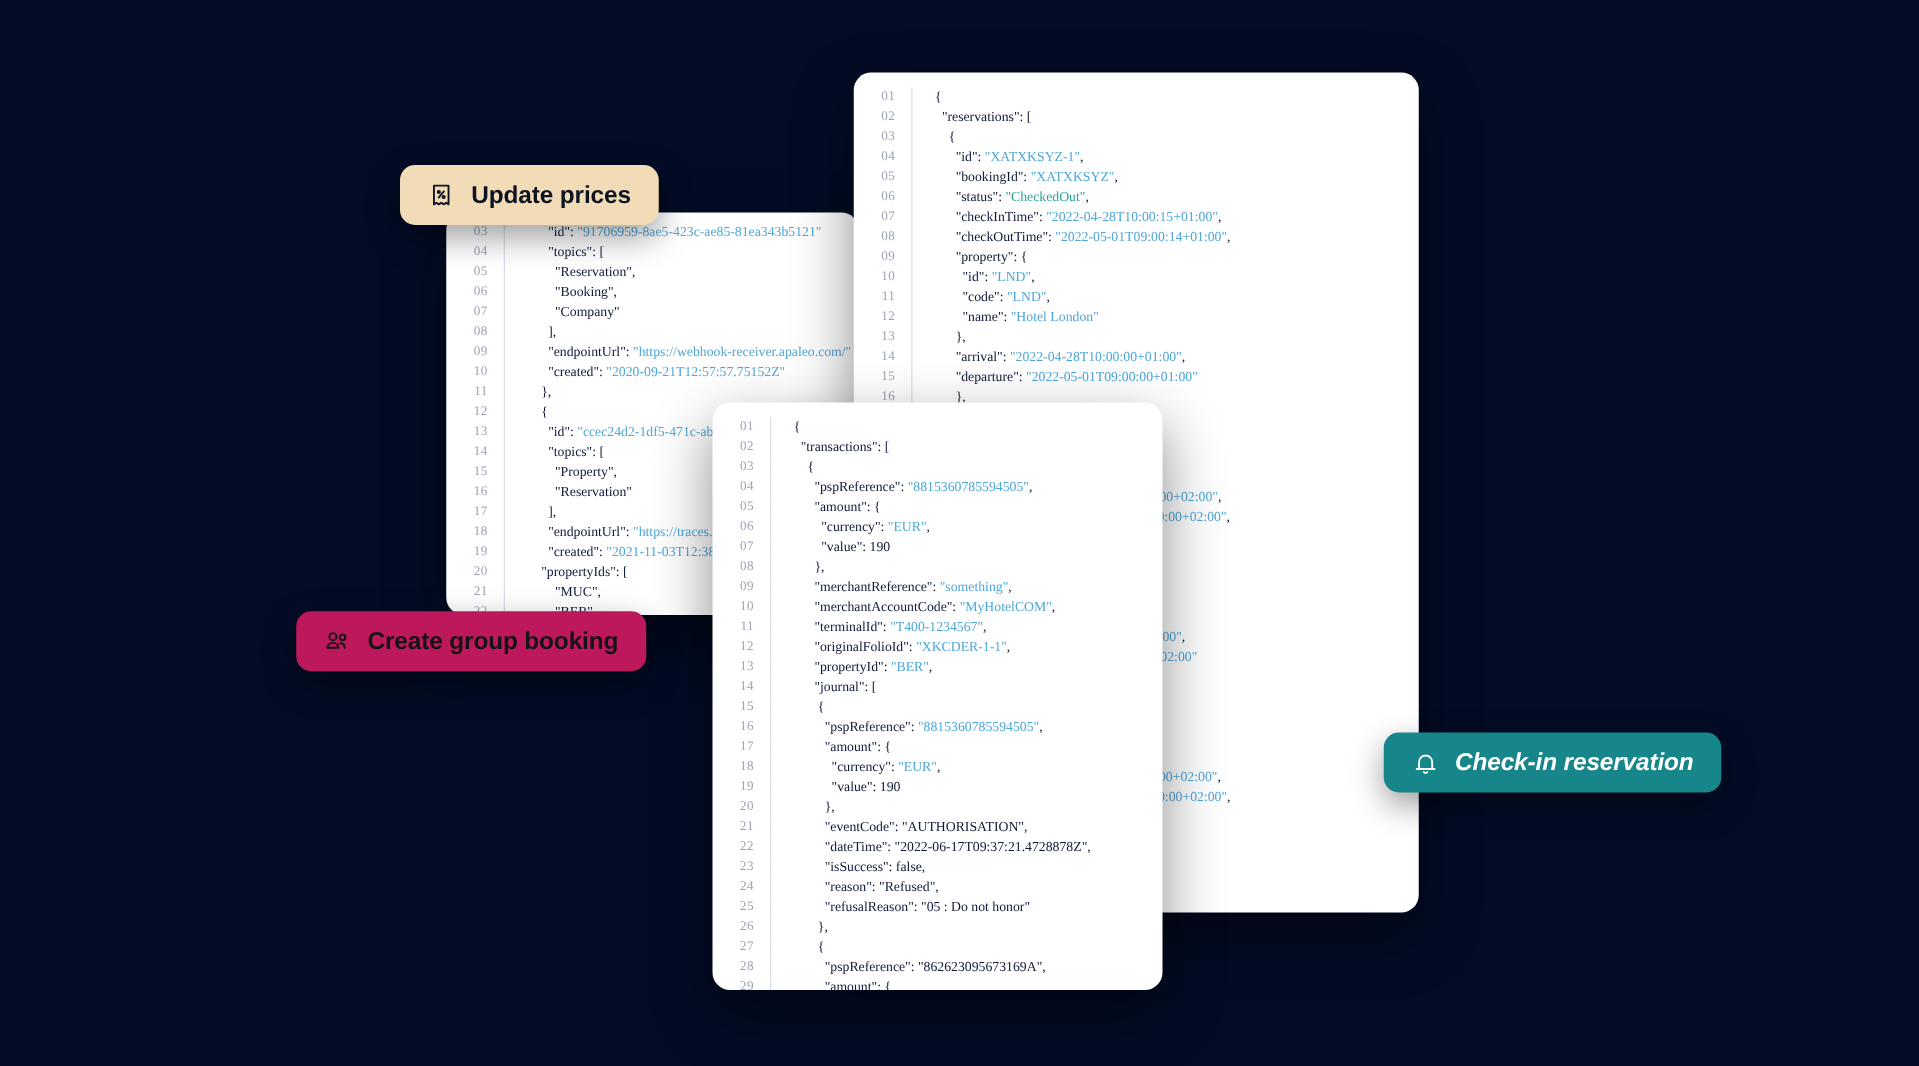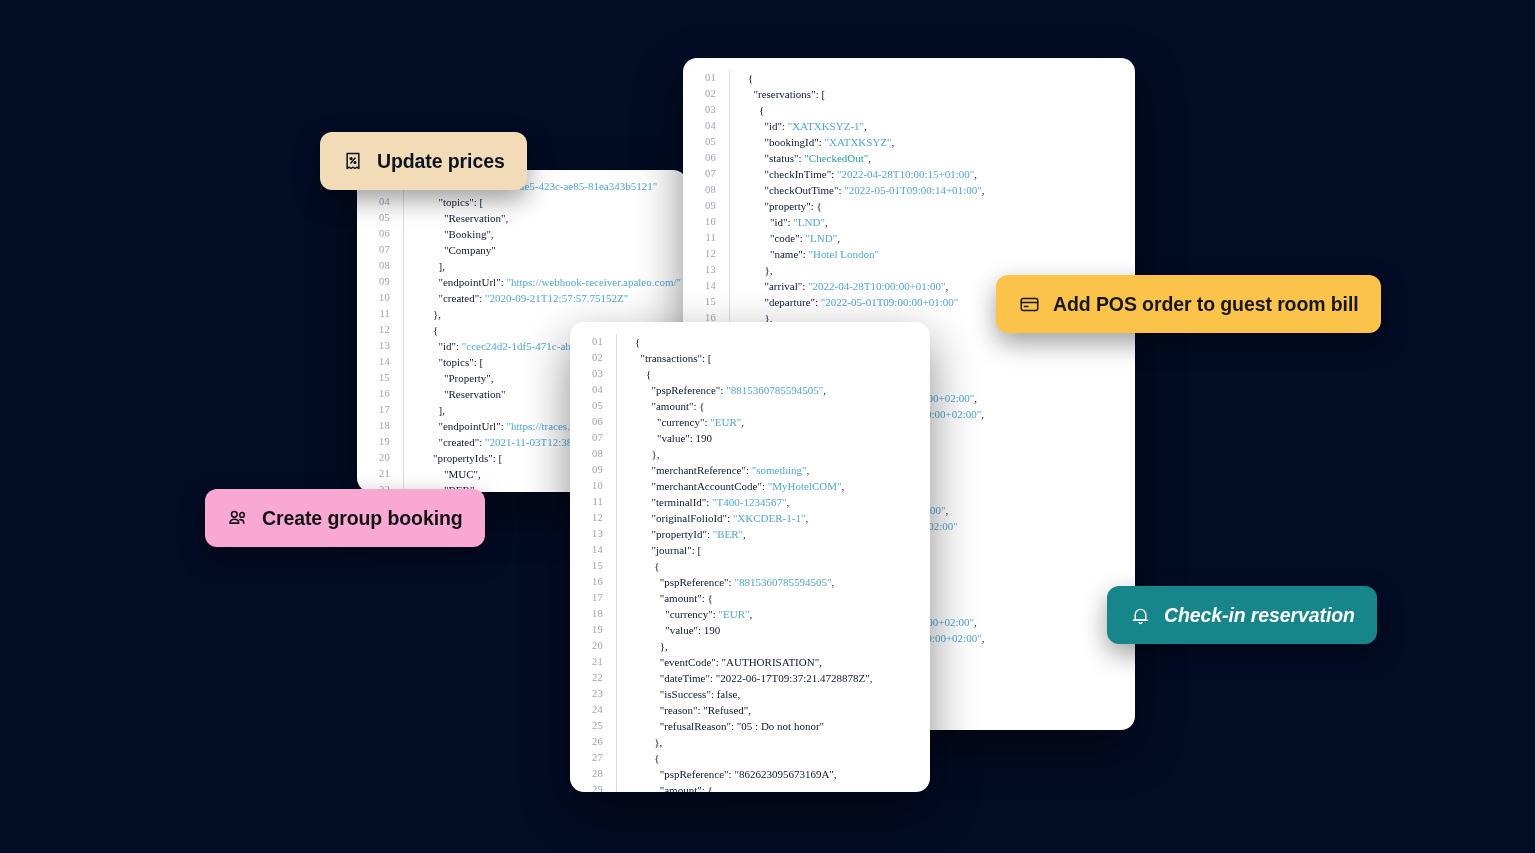--- a/index.html
+++ b/index.html
@@ -52,21 +52,21 @@
   #card-webhooks .code{top:-20px;}
   #card-reservations{left:683px;top:58px;width:452px;height:672px;}
   #card-transactions{left:570px;top:322px;width:360px;height:470px;}
 
   
   .pill{
     position:absolute;
     display:flex;align-items:center;gap:13px;
     border-radius:12px;
     padding:0 22px;
-    height:58px;
+    height:48px;
     font-size:19.5px;
     font-weight:700;
     letter-spacing:-.1px;
     white-space:nowrap;
     box-shadow:0 10px 26px rgba(0,0,0,.38);
   }
   .pill .glyph{display:flex;align-items:center;justify-content:center;width:22px;height:22px;}
   .pill svg{display:block;}
 
   #pill-update{left:320px;top:132px;background:#f2dcb7;color:#0d1321;}
@@ -96,42 +96,32 @@
       <svg width="20" height="20" viewBox="0 0 24 24" fill="none" stroke="currentColor" stroke-width="1.8" stroke-linecap="round" stroke-linejoin="round">
         <path d="M5 3h14v18l-2.3-1.6L14.4 21l-2.4-1.6L9.6 21l-2.3-1.6L5 21z"></path>
         <line x1="9.5" y1="14.5" x2="14.5" y2="8.5"></line>
         <circle cx="9.7" cy="9.1" r="1.1"></circle>
         <circle cx="14.3" cy="13.9" r="1.1"></circle>
       </svg>
     </span>
     <span>Update prices</span>
   </div>
 
-  <div class="pill" id="pill-group" style="background: #f9a8d4; color: rgb(20, 20, 20);">
+  <div class="pill" id="pill-group" style="background: #be185d; color: rgb(20, 20, 20); margin-left: 32px;">
     <span class="glyph">
       <svg width="22" height="22" viewBox="0 0 24 24" fill="none" stroke="currentColor" stroke-width="1.7" stroke-linecap="round" stroke-linejoin="round">
         <circle cx="8" cy="8" r="3.1"></circle>
         <circle cx="16.4" cy="8.6" r="2.5"></circle>
         <path d="M3.2 17.6c0-2.6 2.1-4.2 4.8-4.2s4.8 1.6 4.8 4.2z"></path>
         <path d="M14 13.8c2.4 0 4.3 1.4 4.3 3.8"></path>
       </svg>
     </span>
     <span>Create group booking</span>
   </div>
 
-  <div class="pill" id="pill-pos" style="background: rgb(251, 195, 73); color: rgb(23, 23, 23);">
-    <span class="glyph">
-      <svg width="21" height="21" viewBox="0 0 24 24" fill="none" stroke="currentColor" stroke-width="1.7" stroke-linecap="round" stroke-linejoin="round">
-        <rect x="2.6" y="5.2" width="18.8" height="13.6" rx="2.2"></rect>
-        <line x1="2.6" y1="9.6" x2="21.4" y2="9.6"></line>
-        <line x1="6.2" y1="14.4" x2="10.2" y2="14.4"></line>
-      </svg>
-    </span>
-    <span>Add POS order to guest room bill</span>
-  </div>
 
   <div class="pill" id="pill-checkin" style="background: rgb(23, 134, 138); color: rgb(255, 255, 255);">
     <span class="glyph">
       <svg width="21" height="21" viewBox="0 0 24 24" fill="none" stroke="currentColor" stroke-width="1.7" stroke-linecap="round" stroke-linejoin="round">
         <path d="M6 17.2V11a6 6 0 0 1 12 0v6.2z"></path>
         <line x1="3.9" y1="17.4" x2="20.1" y2="17.4"></line>
         <path d="M10.4 20.2a1.9 1.9 0 0 0 3.2 0"></path>
       </svg>
     </span>
     <span>Check-in reservation</span>

